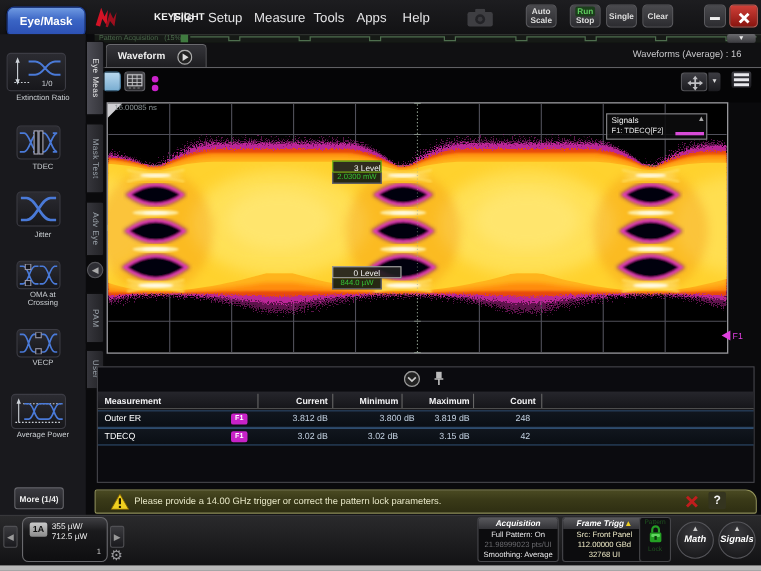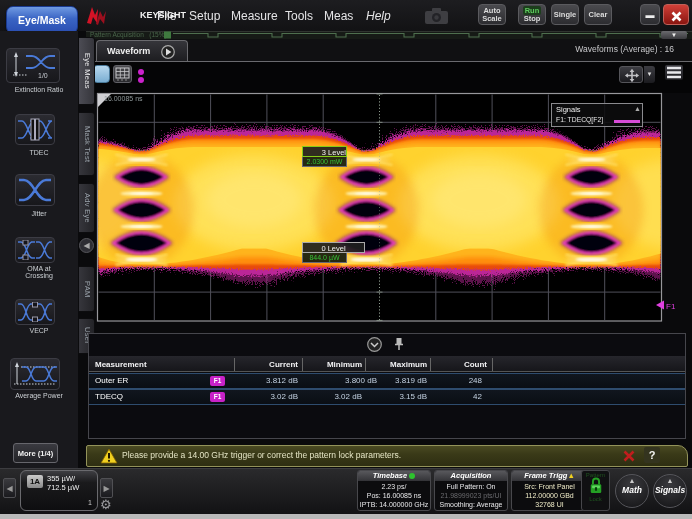--- a/index.html
+++ b/index.html
@@ -51,22 +51,22 @@
 </style>
 </head>
 <body>
 <div id="app">
 
   <div class="abs" id="menubar"></div>
   <div class="abs menuitem" style="left:157px;">File</div>
   <div class="abs menuitem" style="left:189px;">Setup</div>
   <div class="abs menuitem" style="left:231px;">Measure</div>
   <div class="abs menuitem" style="left:285px;">Tools</div>
-  <div class="abs menuitem" style="left:324px;">Meas</div>
-  <div class="abs menuitem" style="left:366px;font-style:italic;">Help</div>
+  <div class="abs menuitem" style="left:324px;">Apps</div>
+  <div class="abs menuitem" style="left:366px;">Help</div>
   <div class="abs" id="ksname" style="left:108px;margin-left:32px;">KEYSIGHT</div>
   <svg class="abs" style="left:86px;top:6px;" width="21" height="19" viewBox="0 0 21 19">
     <path d="M1,17 L6,1 L9,9 L12,3 L11,17 L7,11 L5,18 Z" fill="#d31326"></path>
     <path d="M10,18 L14,5 L17,11 L20,5 L18,18 L14,13 L12,19 Z" fill="#9c0f1e"></path>
   </svg>
 
   <svg class="abs" style="left:424px;top:8px;" width="25" height="17" viewBox="0 0 25 17">
     <rect x="1" y="3" width="23" height="13" rx="2" fill="#3e3e42"></rect>
     <rect x="8" y="0" width="9" height="4" rx="1" fill="#3e3e42"></rect>
     <circle cx="12.5" cy="9.5" r="4.5" fill="#232327"></circle>
@@ -367,26 +367,20 @@
 
   <div class="abs" id="statusbar"></div>
   <div class="abs" style="left:3px;top:478px;width:13px;height:20px;background:linear-gradient(#3a3a3e,#1a1a1e);border:1px solid #505054;border-radius:2px;color:#999;font-size:8px;text-align:center;line-height:19px;">◀</div>
   <div class="abs" style="left:20px;top:470px;width:78px;height:41px;background:linear-gradient(#3e3e42,#1a1a1c 30%,#0e0e10);border:1px solid #6a6a6e;border-radius:6px;"></div>
   <div class="abs" style="left:27px;top:475px;width:16px;height:13px;background:linear-gradient(#cacaca,#8a8a8a);border-radius:2px;color:#111;font-size:8px;font-weight:bold;text-align:center;line-height:13px;">1A</div>
   <div class="abs" style="left:47px;top:474px;color:#f0f0f0;font-size:7.5px;line-height:9px;">355 µW/<br>712.5 µW</div>
   <div class="abs" style="left:88px;top:499px;color:#ccc;font-size:7px;">1</div>
   <div class="abs" style="left:100px;top:478px;width:13px;height:20px;background:linear-gradient(#3a3a3e,#1a1a1e);border:1px solid #505054;border-radius:2px;color:#999;font-size:8px;text-align:center;line-height:19px;">▶</div>
   <div class="abs" style="left:100px;top:497px;color:#9a9a9e;font-size:13px;">⚙</div>
 
-  <div class="abs spanel" style="left:357px;width:74px;">
-    <div class="sphead">Timebase <span style="display:inline-block;width:6px;height:6px;border-radius:50%;background:#2ec22e;vertical-align:-1px;"></span></div>
-    <div class="sprow" style="top:11.5px;">2.23 ps/</div>
-    <div class="sprow" style="top:20.5px;">Pos: 16.00085 ns</div>
-    <div class="sprow" style="top:29.5px;">IPTB: 14.000000 GHz</div>
-  </div>
   <div class="abs spanel" style="left:434px;width:74px;">
     <div class="sphead">Acquisition</div>
     <div class="sprow" style="top:11.5px;">Full Pattern: On</div>
     <div class="sprow" style="top:20.5px;color:#6a6a6e;">21.98999023 pts/UI</div>
     <div class="sprow" style="top:29.5px;">Smoothing: Average</div>
   </div>
   <div class="abs spanel" style="left:511px;width:77px;">
     <div class="sphead">Frame Trigg<span style="color:#f0d020;">▲</span></div>
     <div class="sprow" style="top:11.5px;color:#f0ecc8;">Src: Front Panel</div>
     <div class="sprow" style="top:20.5px;color:#f0ecc8;">112.00000 GBd</div>

